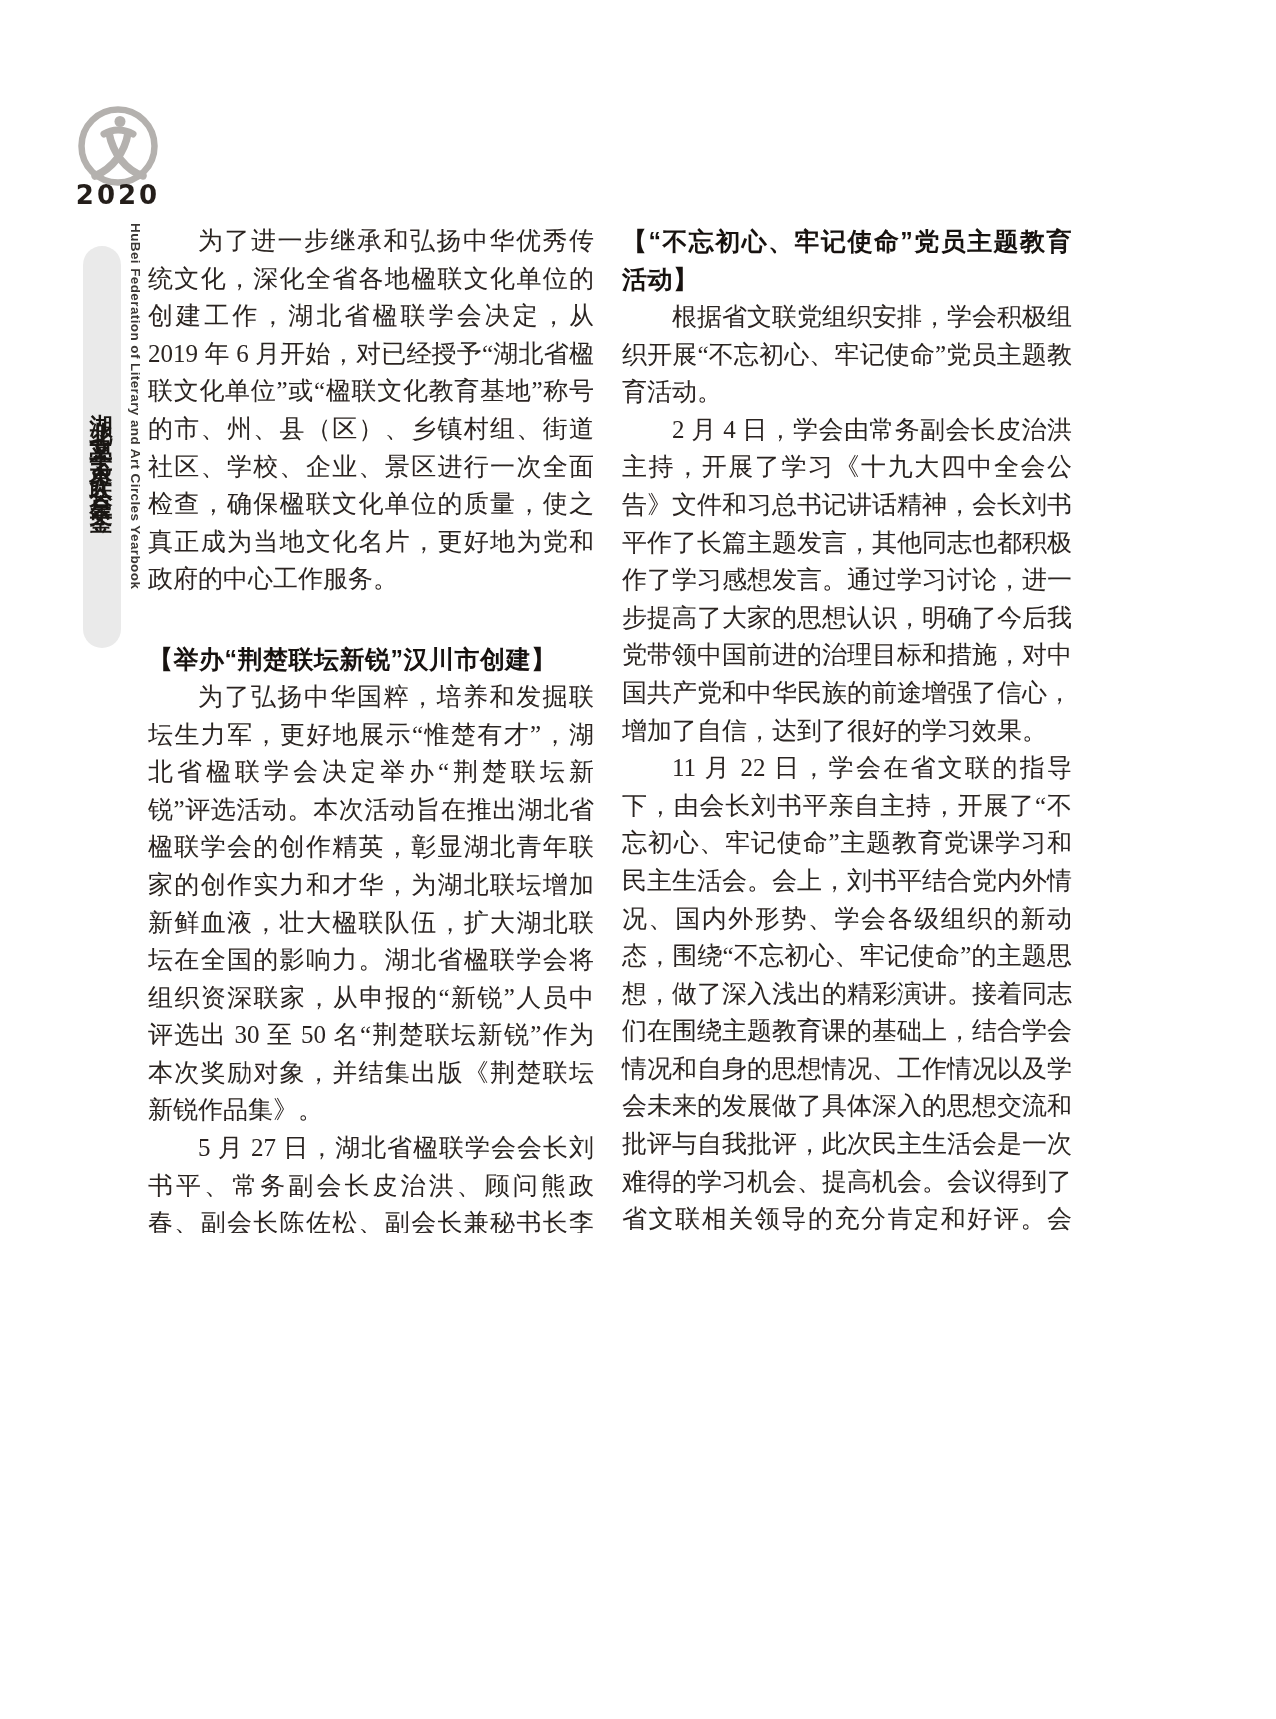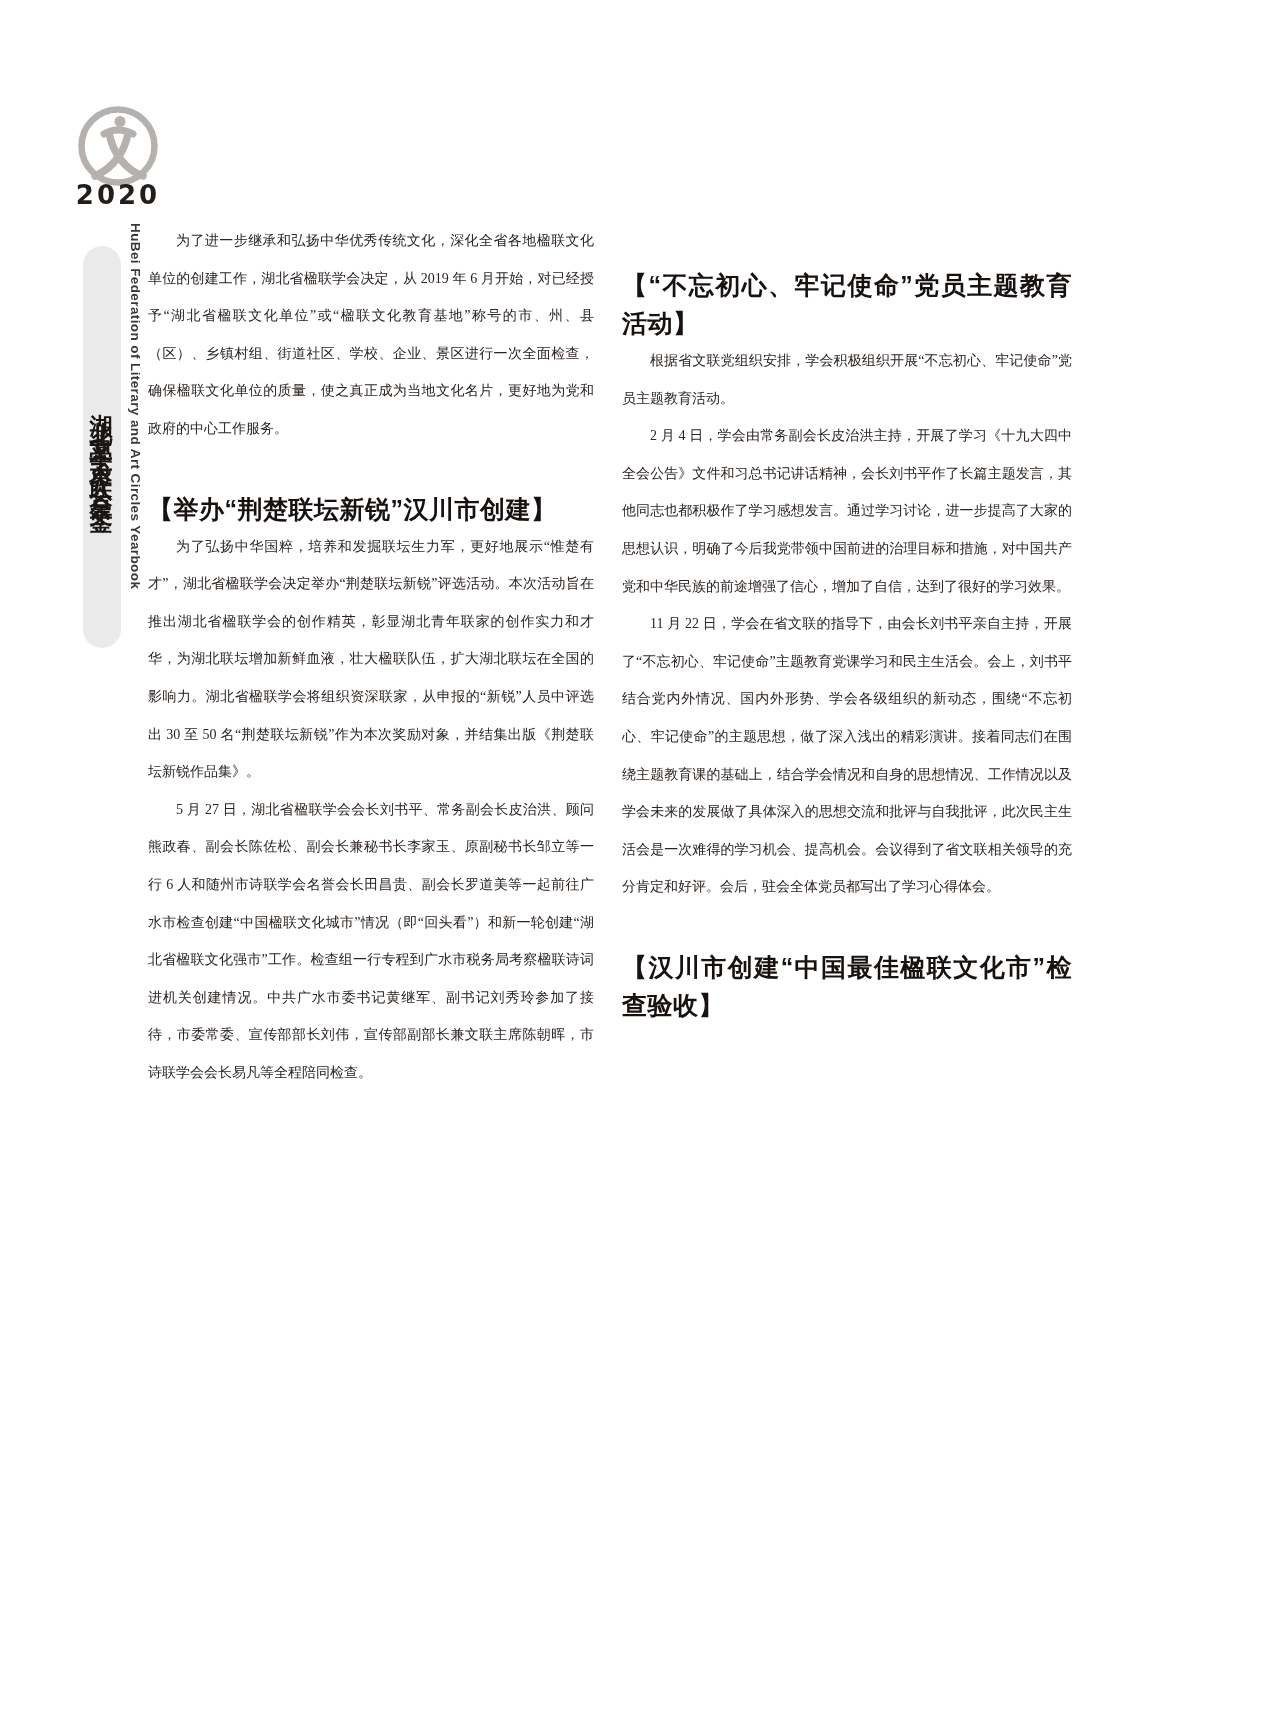--- a/index.html
+++ b/index.html
@@ -73,36 +73,36 @@
     color: #3b3734;
     white-space: nowrap;
   }
 
   
   .col {
     position: absolute;
     top: 222px;
   }
   .col-left  { left: 148px; width: 446px; }
-  .col-right { left: 622px; width: 450px; margin-top: 44px; }
+  .col-right { left: 622px; width: 450px; }
 
   .sec-title {
     font-family: "Liberation Sans", sans-serif;
     font-weight: bold;
     font-size: 25px;
     line-height: 38px;
     color: #17120f;
     letter-spacing: 0.5px;
     margin: 42px 0 0 0;
     text-align: justify;
   }
   .sec-title.first { margin-top: 0; }
 
   .para {
-    font-size: 14px;
+    font-size: 25px;
     line-height: 37.6px;
     color: #2b2421;
     text-align: justify;
     text-indent: 2em;
     margin: 0;
   }
 
   
   .page-number {
     position: absolute;

